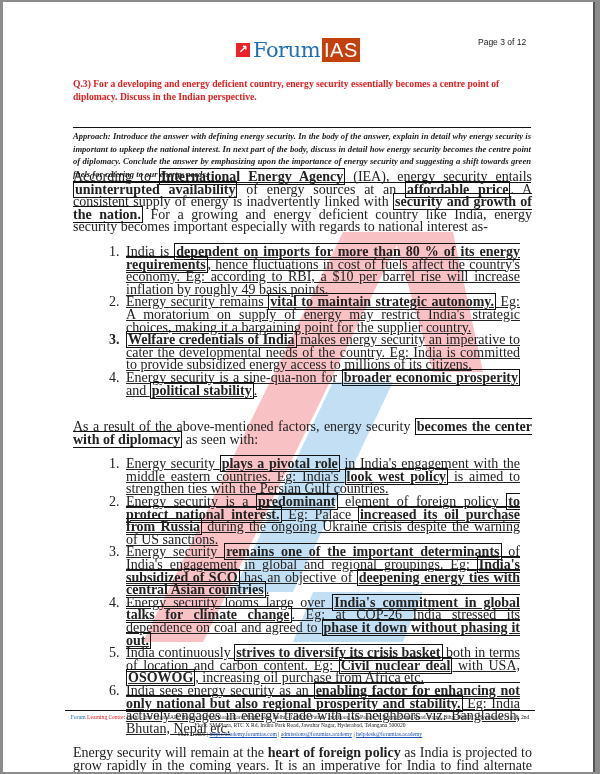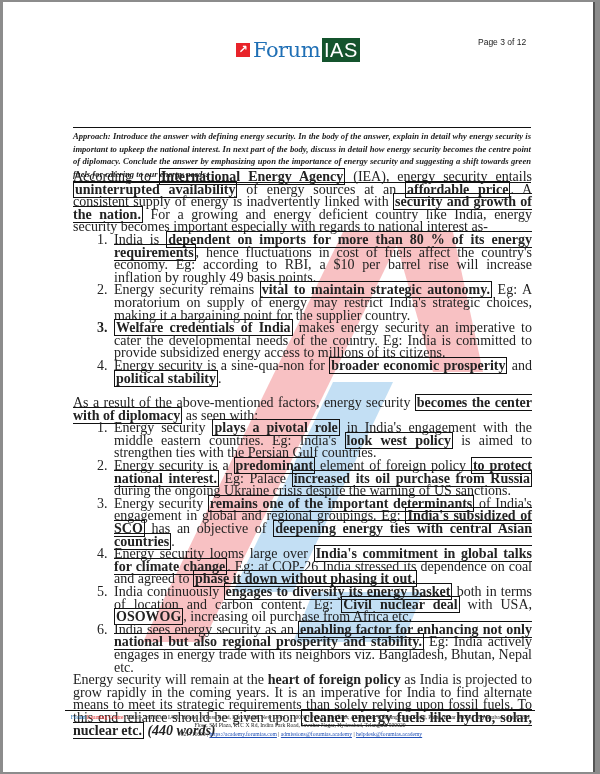--- a/index.html
+++ b/index.html
@@ -4,27 +4,27 @@
 <style>
   html, body { margin:0; padding:0; }
   body { width:600px; height:774px; background:#8c8c8c; position:relative; overflow:hidden; font-family:"DejaVu Serif", serif; }
   .page { position:absolute; left:3px; top:2px; width:592px; height:770px; background:#fff; border-right:2px solid #555; box-sizing:border-box; overflow:hidden; }
   .wm { position:absolute; pointer-events:none; opacity:0.28; }
   .wm-red { left:140px; top:170px; width:360px; height:480px; }
   .header { position:absolute; left:0; top:30px; width:592px; height:30px; }
   .logo { position:absolute; left:233px; top:6px; height:24px; display:flex; align-items:center; }
   .logo-arrow { width:14px; height:14px; background:#e8232a; color:#fff; font-size:11px; line-height:14px; text-align:center; margin-right:3px; font-family:"DejaVu Sans", sans-serif; font-weight:bold; }
   .logo-forum { color:#1f6fb5; font-family:"DejaVu Serif", serif; font-size:21px; line-height:24px; letter-spacing:-0.5px; }
-  .logo-ias { background:#14532d; color:#fff; font-family:"Liberation Sans", sans-serif; font-size:20px; line-height:24px; padding:0 2px; margin-left:2px; letter-spacing:0.5px; }
+  .logo-ias { background:#c2410c; color:#fff; font-family:"Liberation Sans", sans-serif; font-size:20px; line-height:24px; padding:0 2px; margin-left:2px; letter-spacing:0.5px; }
   .pageno { position:absolute; left:475px; top:5px; font-family:"Liberation Sans", sans-serif; font-size:8.5px; color:#222; }
   .question { position:absolute; left:70px; top:75px; width:460px; color:#e02020; font-family:"Liberation Serif", serif; font-weight:bold; font-size:9.6px; line-height:13px; }
   .approach { position:absolute; left:70px; top:125px; width:458px; border-top:1.2px solid #111; border-bottom:1.2px solid #111; padding:2px 0 2px 0; font-family:"Liberation Serif", serif; font-style:italic; font-weight:bold; font-size:8.6px; line-height:12.6px; color:#222; text-align:justify; }
   .body { position:absolute; left:70px; top:169px; width:459px; font-family:"Liberation Serif", serif; font-size:14px; line-height:12.6px; color:#222; text-align:justify; }
   .body p { margin:0; }
-  .body ol { margin:0; padding-left:38px; }
+  .body ol { margin:12px; padding-left:38px;text-decoration:underline; }
   .body li { padding-left:3px; }
   .b { font-weight:bold; border:1px solid #111; padding:0 1px; }
   .bb { font-weight:bold; }
   .gap { height:12px; }
   .footer { position:absolute; left:62px; top:708px; width:470px; border-top:1px solid #111; padding-top:2px; font-family:"Liberation Serif", serif; font-size:5.6px; line-height:8.4px; color:#222; text-align:center; }
   .f-forum { color:#1f6fb5; }
   .f-lc { color:#e02020; }
   .f-link { color:#1f4fb5; text-decoration:underline; }
 </style>
 </head>
@@ -41,39 +41,40 @@
 
   <div class="header">
     <div class="logo">
       <span class="logo-arrow">↗</span>
       <span class="logo-forum">Forum</span>
       <span class="logo-ias">IAS</span>
     </div>
     <div class="pageno">Page 3 of 12</div>
   </div>
 
+  <div class="question">Q.3) For a developing and energy deficient country, energy security essentially becomes a centre point of diplomacy. Discuss in the Indian perspective.</div>
 
   <div class="approach">Approach: Introduce the answer with defining energy security. In the body of the answer, explain in detail why energy security is important to upkeep the national interest. In next part of the body, discuss in detail how energy security becomes the centre point of diplomacy. Conclude the answer by emphasizing upon the importance of energy security and suggesting a shift towards green fuels for catering to our energy needs.</div>
 
   <div class="body">
     <p><span>According to </span><span class="b">International Energy Agency</span><span> (IEA), energy security entails </span><span class="b">uninterrupted availability</span><span> of energy sources at an </span><span class="b">affordable price</span><span>. A consistent supply of energy is inadvertently linked with </span><span class="b">security and growth of the nation.</span><span> For a growing and energy deficient country like India, energy security becomes important especially with regards to national interest as-</span></p>
     <ol>
       <li><span>India is </span><span class="b">dependent on imports for more than 80 % of its energy requirements</span><span>, hence fluctuations in cost of fuels affect the country's economy. Eg: according to RBI, a $10 per barrel rise will increase inflation by roughly 49 basis points.</span></li>
       <li><span>Energy security remains </span><span class="b">vital to maintain strategic autonomy.</span><span> Eg: A moratorium on supply of energy may restrict India's strategic choices, making it a bargaining point for the supplier country.</span></li>
       <li style="font-weight:bold"><span class="b">Welfare credentials of India</span><span style="font-weight:normal"> makes energy security an imperative to cater the developmental needs of the country. Eg: India is committed to provide subsidized energy access to millions of its citizens.</span></li>
       <li><span>Energy security is a sine-qua-non for </span><span class="b">broader economic prosperity</span><span> and </span><span class="b">political stability</span><span>.</span></li>
     </ol>
     <div class="gap"></div>
     <p><span>As a result of the above-mentioned factors, energy security </span><span class="b">becomes the center with of diplomacy</span><span> as seen with:</span></p>
     <ol>
       <li><span>Energy security </span><span class="b">plays a pivotal role</span><span> in India's engagement with the middle eastern countries. Eg: India's </span><span class="b">look west policy</span><span> is aimed to strengthen ties with the Persian Gulf countries.</span></li>
       <li><span>Energy security is a </span><span class="b">predominant</span><span> element of foreign policy </span><span class="b">to protect national interest.</span><span> Eg: Palace </span><span class="b">increased its oil purchase from Russia</span><span> during the ongoing Ukraine crisis despite the warning of US sanctions.</span></li>
       <li><span>Energy security </span><span class="b">remains one of the important determinants</span><span> of India's engagement in global and regional groupings. Eg: </span><span class="b">India's subsidized of SCO</span><span> has an objective of </span><span class="b">deepening energy ties with central Asian countries</span><span>.</span></li>
       <li><span>Energy security looms large over </span><span class="b">India's commitment in global talks for climate change</span><span>. Eg: at COP-26 India stressed its dependence on coal and agreed to </span><span class="b">phase it down without phasing it out.</span></li>
-      <li><span>India continuously </span><span class="b">engages to diversify its energy basket</span><span> both in terms of location and carbon content. Eg: </span><span class="b">Civil nuclear deal</span><span> with USA, </span><span class="b">OSOWOG</span><span>, increasing oil purchase from Africa etc.</span></li>
+      <li><span>India continuously </span><span class="b">strives to diversify its crisis basket</span><span> both in terms of location and carbon content. Eg: </span><span class="b">Civil nuclear deal</span><span> with USA, </span><span class="b">OSOWOG</span><span>, increasing oil purchase from Africa etc.</span></li>
       <li><span>India sees energy security as an </span><span class="b">enabling factor for enhancing not only national but also regional prosperity and stability.</span><span> Eg: India actively engages in energy trade with its neighbors viz. Bangladesh, Bhutan, Nepal etc.</span></li>
     </ol>
     <p><span>Energy security will remain at the </span><span class="bb">heart of foreign policy</span><span> as India is projected to grow rapidly in the coming years. It is an imperative for India to find alternate means to meet its strategic requirements than solely relying upon fossil fuels. To this end reliance should be given upon </span><span class="b">cleaner energy fuels like hydro, solar, nuclear etc.</span><span> </span><span class="bb" style="font-style:italic">(440 words)</span></p>
   </div>
 
   <div class="footer">
     <span class="f-forum">Forum</span><span class="f-lc"> Learning Centre</span><span>:</span><span> Delhi - 2nd Floor, IAPL House, 19 Pusa Road, Karol Bagh, New Delhi - 110005 | Patna - 2nd floor, AG Palace, E Boring Canal Road, Patna, Bihar 800001 | Hyderabad - 1st &amp; 2nd Floor, SM Plaza, RTC X Rd, Indira Park Road, Jawahar Nagar, Hyderabad, Telangana 500020</span><br>
     <span>9821711605</span><span> | </span><a class="f-link">https://academy.forumias.com</a><span> | </span><a class="f-link">admissions@forumias.academy</a><span> | </span><a class="f-link">helpdesk@forumias.academy</a>
   </div>
 

